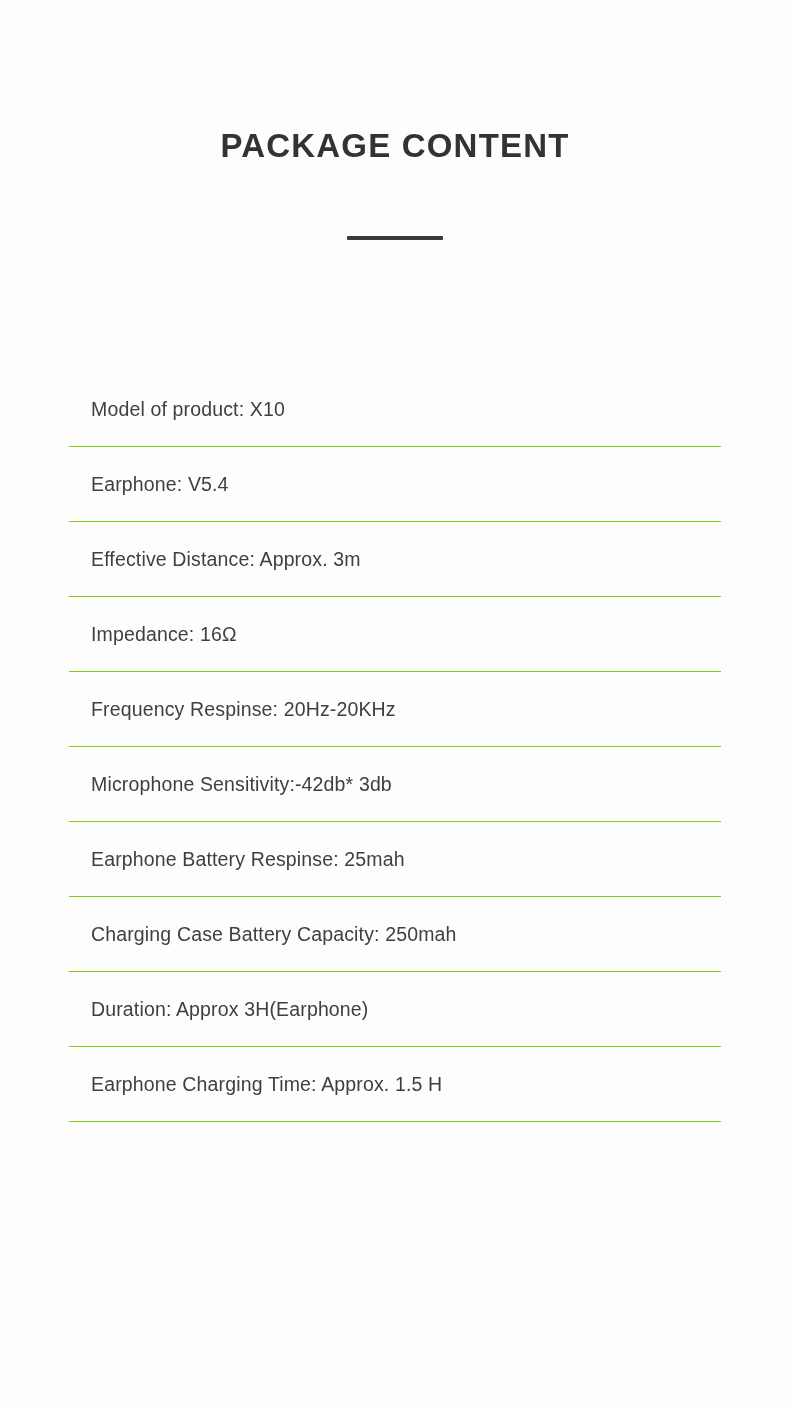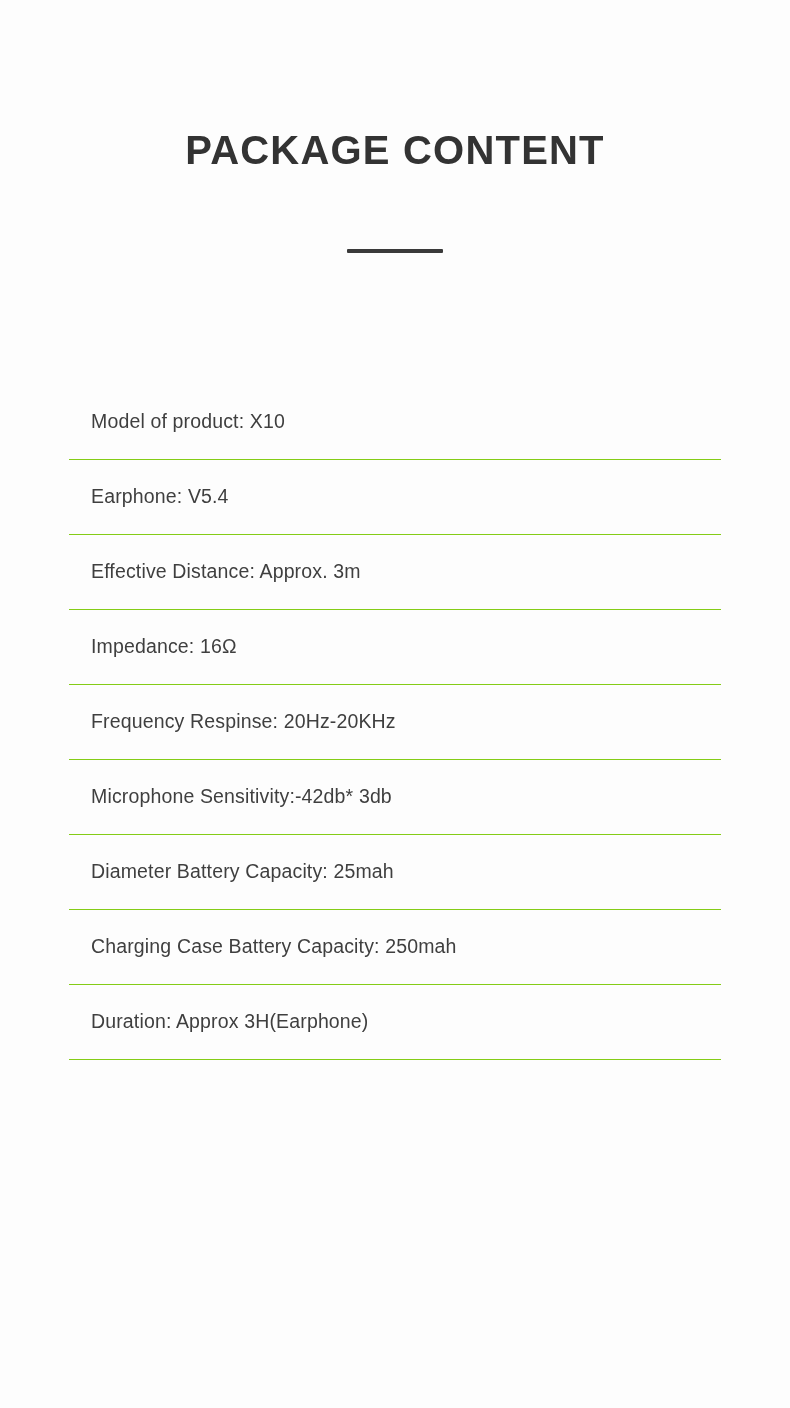--- a/index.html
+++ b/index.html
@@ -18,21 +18,21 @@
     width: 790px;
     height: 1408px;
     box-sizing: border-box;
     display: flex;
     flex-direction: column;
     align-items: center;
     background: #fdfdfd;
   }
   .title {
     margin-top: 128px;
-    font-size: 40px;
+    font-size: 33px;
     font-weight: bold;
     letter-spacing: 1.2px;
     color: #333333;
     text-align: right;
     line-height: 1.1;
   }
   .divider {
     margin-top: 50px;
     width: 96px;
     height: 4px;
@@ -83,23 +83,26 @@
     <div class="spec-row">
       <span class="spec-text">Impedance: 16Ω</span>
     </div>
     <div class="spec-row">
       <span class="spec-text">Frequency Respinse: 20Hz-20KHz</span>
     </div>
     <div class="spec-row">
       <span class="spec-text">Microphone Sensitivity:-42db* 3db</span>
     </div>
     <div class="spec-row">
-      <span class="spec-text">Diameter Battery Capacity: 25mah</span>
+      <span class="spec-text">Earphone Battery Respinse: 25mah</span>
     </div>
     <div class="spec-row">
       <span class="spec-text">Charging Case Battery Capacity: 250mah</span>
     </div>
     <div class="spec-row">
       <span class="spec-text">Duration: Approx 3H(Earphone)</span>
     </div>
+    <div class="spec-row">
+      <span class="spec-text">Earphone Charging Time: Approx. 1.5 H</span>
+    </div>
   </div>
 
 </div>
 
 </body></html>

